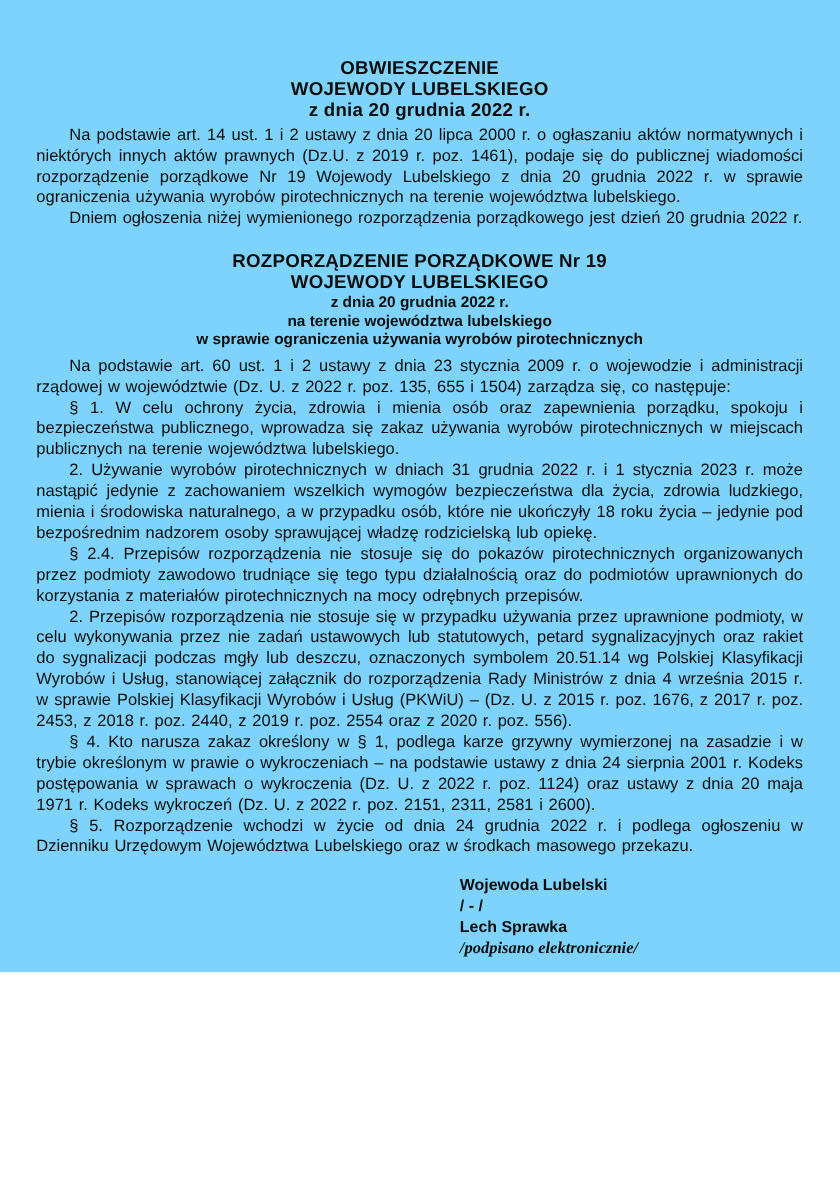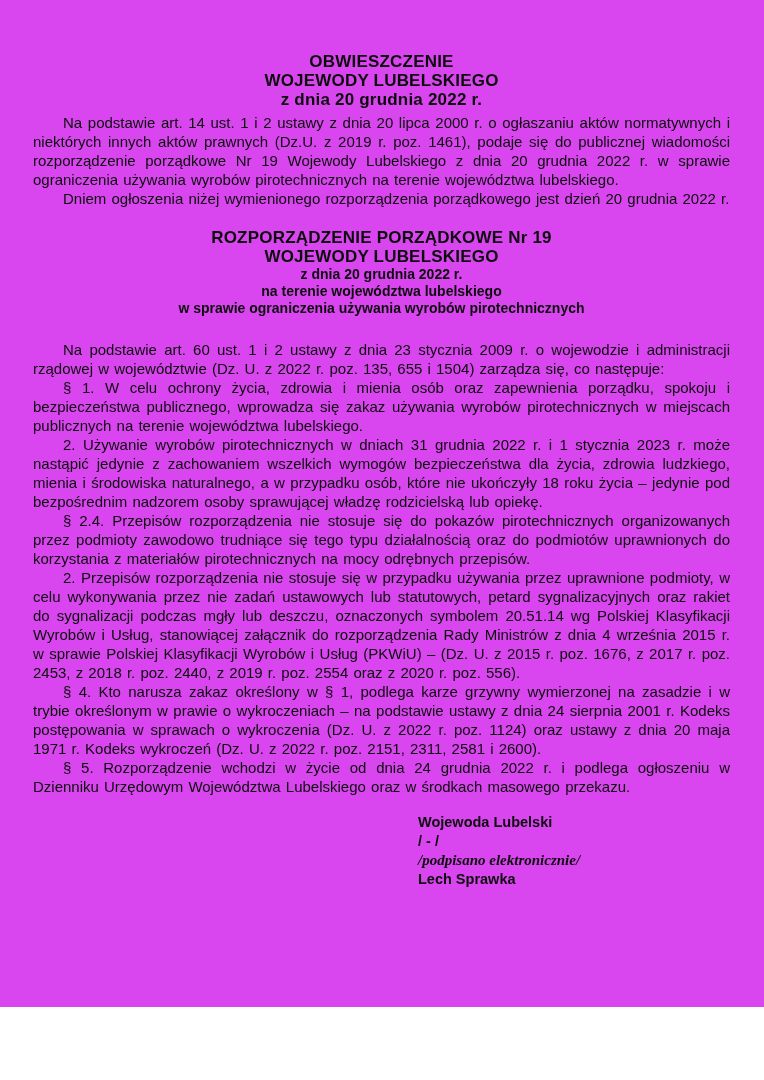--- a/index.html
+++ b/index.html
@@ -4,22 +4,22 @@
 <title>Obwieszczenie Wojewody Lubelskiego</title>
 <style>
   html, body {
     margin: 0;
     padding: 0;
     background: #ffffff;
   }
   .page {
     position: relative;
     width: 764px;
-    height: 1007px;
-    background: #d946ef;
+    height: 884px;
+    background: #7dd3fc;
     color: #0d0d0d;
     font-family: "Liberation Sans", "DejaVu Sans", sans-serif;
     overflow: hidden;
     box-sizing: border-box;
     padding: 52px 34px 0 33px;
   }
   .doc-heading {
     text-align: center;
     font-weight: bold;
   }
@@ -30,21 +30,21 @@
   }
   .doc-heading .line-sm {
     font-size: 14px;
     line-height: 17px;
   }
   .notice-heading {
     margin-bottom: 4px;
   }
   .regulation-heading {
     margin-top: 20px;
-    margin-bottom: 23px;
+    margin-bottom: 6px;
   }
   .body-text p {
     margin: 0;
     font-size: 15px;
     line-height: 19px;
     text-align: justify;
     text-indent: 30px;
     word-spacing: 1px;
   }
   .signature-block {
@@ -94,17 +94,17 @@
     <p>2. Używanie wyrobów pirotechnicznych w dniach 31 grudnia 2022 r. i 1 stycznia 2023 r. może nastąpić jedynie z zachowaniem wszelkich wymogów bezpieczeństwa dla życia, zdrowia ludzkiego, mienia i środowiska naturalnego, a w przypadku osób, które nie ukończyły 18 roku życia – jedynie pod bezpośrednim nadzorem osoby sprawującej władzę rodzicielską lub opiekę.</p>
     <p>§ 2.4. Przepisów rozporządzenia nie stosuje się do pokazów pirotechnicznych organizowanych przez podmioty zawodowo trudniące się tego typu działalnością oraz do podmiotów uprawnionych do korzystania z materiałów pirotechnicznych na mocy odrębnych przepisów.</p>
     <p>2. Przepisów rozporządzenia nie stosuje się w przypadku używania przez uprawnione podmioty, w celu wykonywania przez nie zadań ustawowych lub statutowych, petard sygnalizacyjnych oraz rakiet do sygnalizacji podczas mgły lub deszczu, oznaczonych symbolem 20.51.14 wg Polskiej Klasyfikacji Wyrobów i Usług, stanowiącej załącznik do rozporządzenia Rady Ministrów z dnia 4 września 2015 r. w sprawie Polskiej Klasyfikacji Wyrobów i Usług (PKWiU) – (Dz. U. z 2015 r. poz. 1676, z 2017 r. poz. 2453, z 2018 r. poz. 2440, z 2019 r. poz. 2554 oraz z 2020 r. poz. 556).</p>
     <p>§ 4. Kto narusza zakaz określony w § 1, podlega karze grzywny wymierzonej na zasadzie i w trybie określonym w prawie o wykroczeniach – na podstawie ustawy z dnia 24 sierpnia 2001 r. Kodeks postępowania w sprawach o wykroczenia (Dz. U. z 2022 r. poz. 1124) oraz ustawy z dnia 20 maja 1971 r. Kodeks wykroczeń (Dz. U. z 2022 r. poz. 2151, 2311, 2581 i 2600).</p>
     <p>§ 5. Rozporządzenie wchodzi w życie od dnia 24 grudnia 2022 r. i podlega ogłoszeniu w Dzienniku Urzędowym Województwa Lubelskiego oraz w środkach masowego przekazu.</p>
   </div>
 
   <div class="signature-block">
     <span class="sig-line">Wojewoda Lubelski</span>
     <span class="sig-line">/ - /</span>
+    <span class="sig-line">Lech Sprawka</span>
     <span class="sig-line sig-electronic">/podpisano elektronicznie/</span>
-    <span class="sig-line">Lech Sprawka</span>
   </div>
 
 </div>
 
 </body></html>

